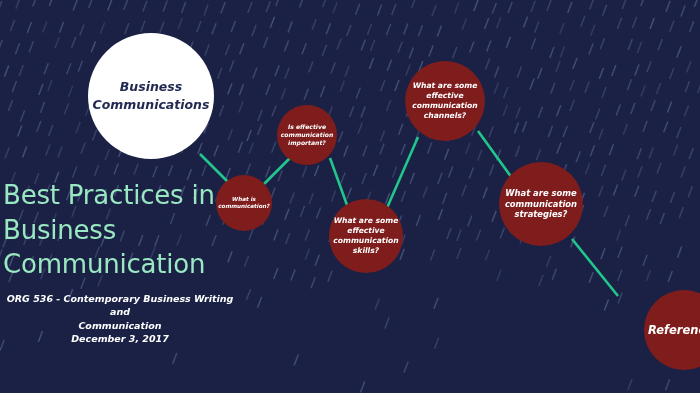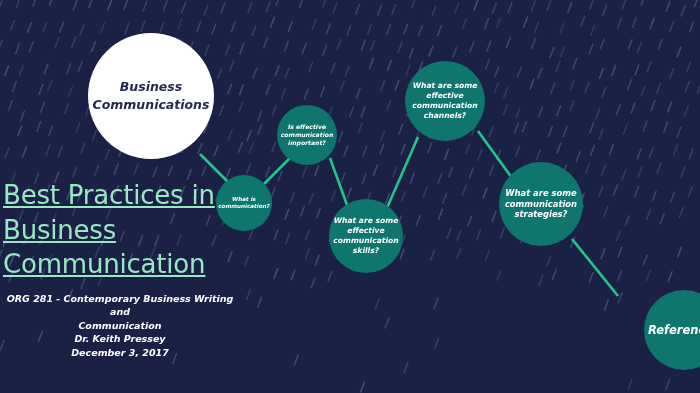--- a/index.html
+++ b/index.html
@@ -36,21 +36,20 @@
     z-index: 6;
   }
   #main-title {
     color: #9ae8c2;
     font-size: 26px;
     line-height: 1.33;
     font-weight: 400;
     letter-spacing: -0.2px;
     padding-left: 3px;
     white-space: pre-line;
-    text-decoration: underline;
   }
   #subtitle-block {
     margin-top: 10px;
     text-align: center;
     color: #ffffff;
     font-style: italic;
     font-weight: bold;
     font-size: 9.5px;
     line-height: 1.42;
     padding: 0 6px;
@@ -76,21 +75,21 @@
   }
   .node.white {
     background: #ffffff;
   }
   .node.white .node-label {
     color: #232a52;
     font-size: 12.5px;
     line-height: 1.45;
   }
   .node.green {
-    background: #0f766e;
+    background: #7f1d1d;
   }
   .node.green .node-label {
     color: #ffffff;
   }
 </style>
 </head>
 <body>
 
 <div id="canvas">
 
@@ -671,23 +670,22 @@
       <line x1="387" y1="208" x2="418" y2="137" stroke="#22c68c" stroke-width="2.6"></line>
       <line x1="478" y1="131" x2="512" y2="178" stroke="#22c68c" stroke-width="2.6"></line>
       <line x1="572" y1="239" x2="618" y2="296" stroke="#22c68c" stroke-width="2.6"></line>
     </svg>
 
   <div id="title-block">
     <div id="main-title">Best Practices in
 Business
 Communication</div>
     <div id="subtitle-block">
-        <span class="subtitle-line">ORG 281 - Contemporary Business Writing and</span>
+        <span class="subtitle-line">ORG 536 - Contemporary Business Writing and</span>
         <span class="subtitle-line">Communication</span>
-        <span class="subtitle-line">Dr. Keith Pressey</span>
         <span class="subtitle-line">December 3, 2017</span>
       </div>
   </div>
 
   <div id="node-layer">
       <div class="node white" style="left: 88px; top: 33px; width: 126px; height: 126px;">
         <span class="node-label" style="font-size: 12.5px;">Business
 Communications</span>
       </div>
       <div class="node green" style="left: 216px; top: 175px; width: 56px; height: 56px;">

